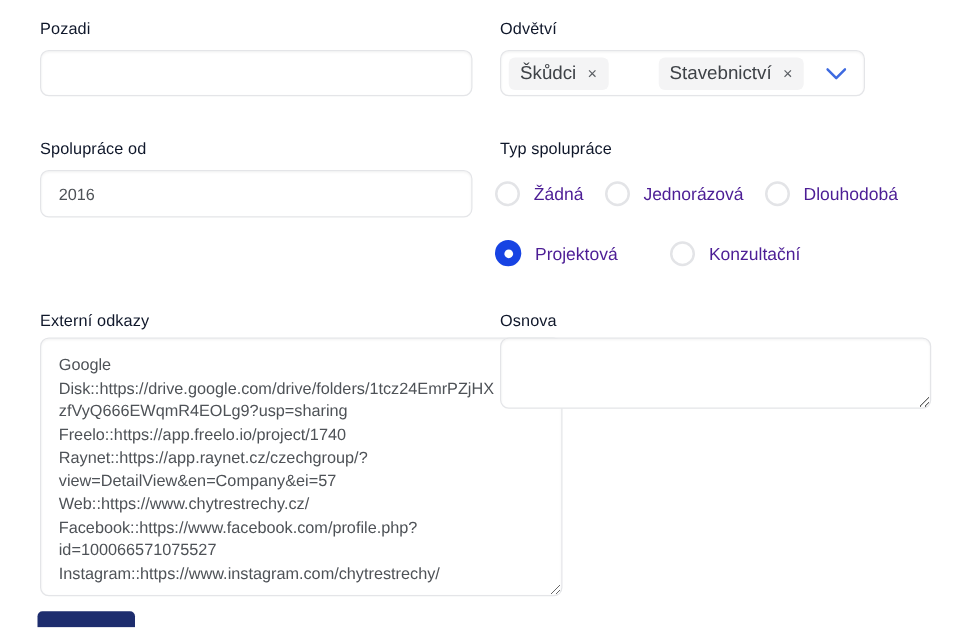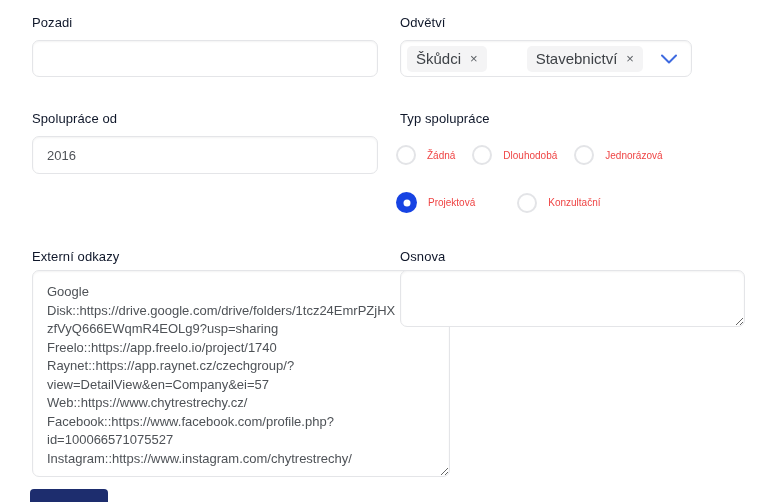--- a/index.html
+++ b/index.html
@@ -102,22 +102,22 @@
   .radio-item.checked .radio-circle::after {
     content: "";
     position: absolute;
     left: 50%; top: 50%;
     width: 7px; height: 7px;
     border-radius: 50%;
     background: #ffffff;
     transform: translate(-50%,-50%);
   }
   .radio-label {
-    font-size: 10px;
-    color: #ef4444;
+    font-size: 14px;
+    color: #4c1d95;
     white-space: nowrap;
   }
   .cut-button {
     position: absolute;
     left: 30px;
     top: 489px;
     width: 78px;
     height: 13px;
     background: #1d2d6e;
     border: none;
@@ -153,25 +153,25 @@
 
   <label class="field-label" style="left:400px; top:111px;text-align:right;">Typ spolupráce</label>
 
   <div class="radio-row" style="left:396px; top:145px;">
     <div class="radio-item">
       <span class="radio-circle"></span>
       <span class="radio-label">Žádná</span>
     </div>
     <div class="radio-item">
       <span class="radio-circle"></span>
+      <span class="radio-label">Jednorázová</span>
+    </div>
+    <div class="radio-item">
+      <span class="radio-circle"></span>
       <span class="radio-label">Dlouhodobá</span>
-    </div>
-    <div class="radio-item">
-      <span class="radio-circle"></span>
-      <span class="radio-label">Jednorázová</span>
     </div>
   </div>
 
   <div class="radio-row" style="left:396px; top:192px; gap:42px;">
     <div class="radio-item checked">
       <span class="radio-circle"></span>
       <span class="radio-label">Projektová</span>
     </div>
     <div class="radio-item">
       <span class="radio-circle"></span>

